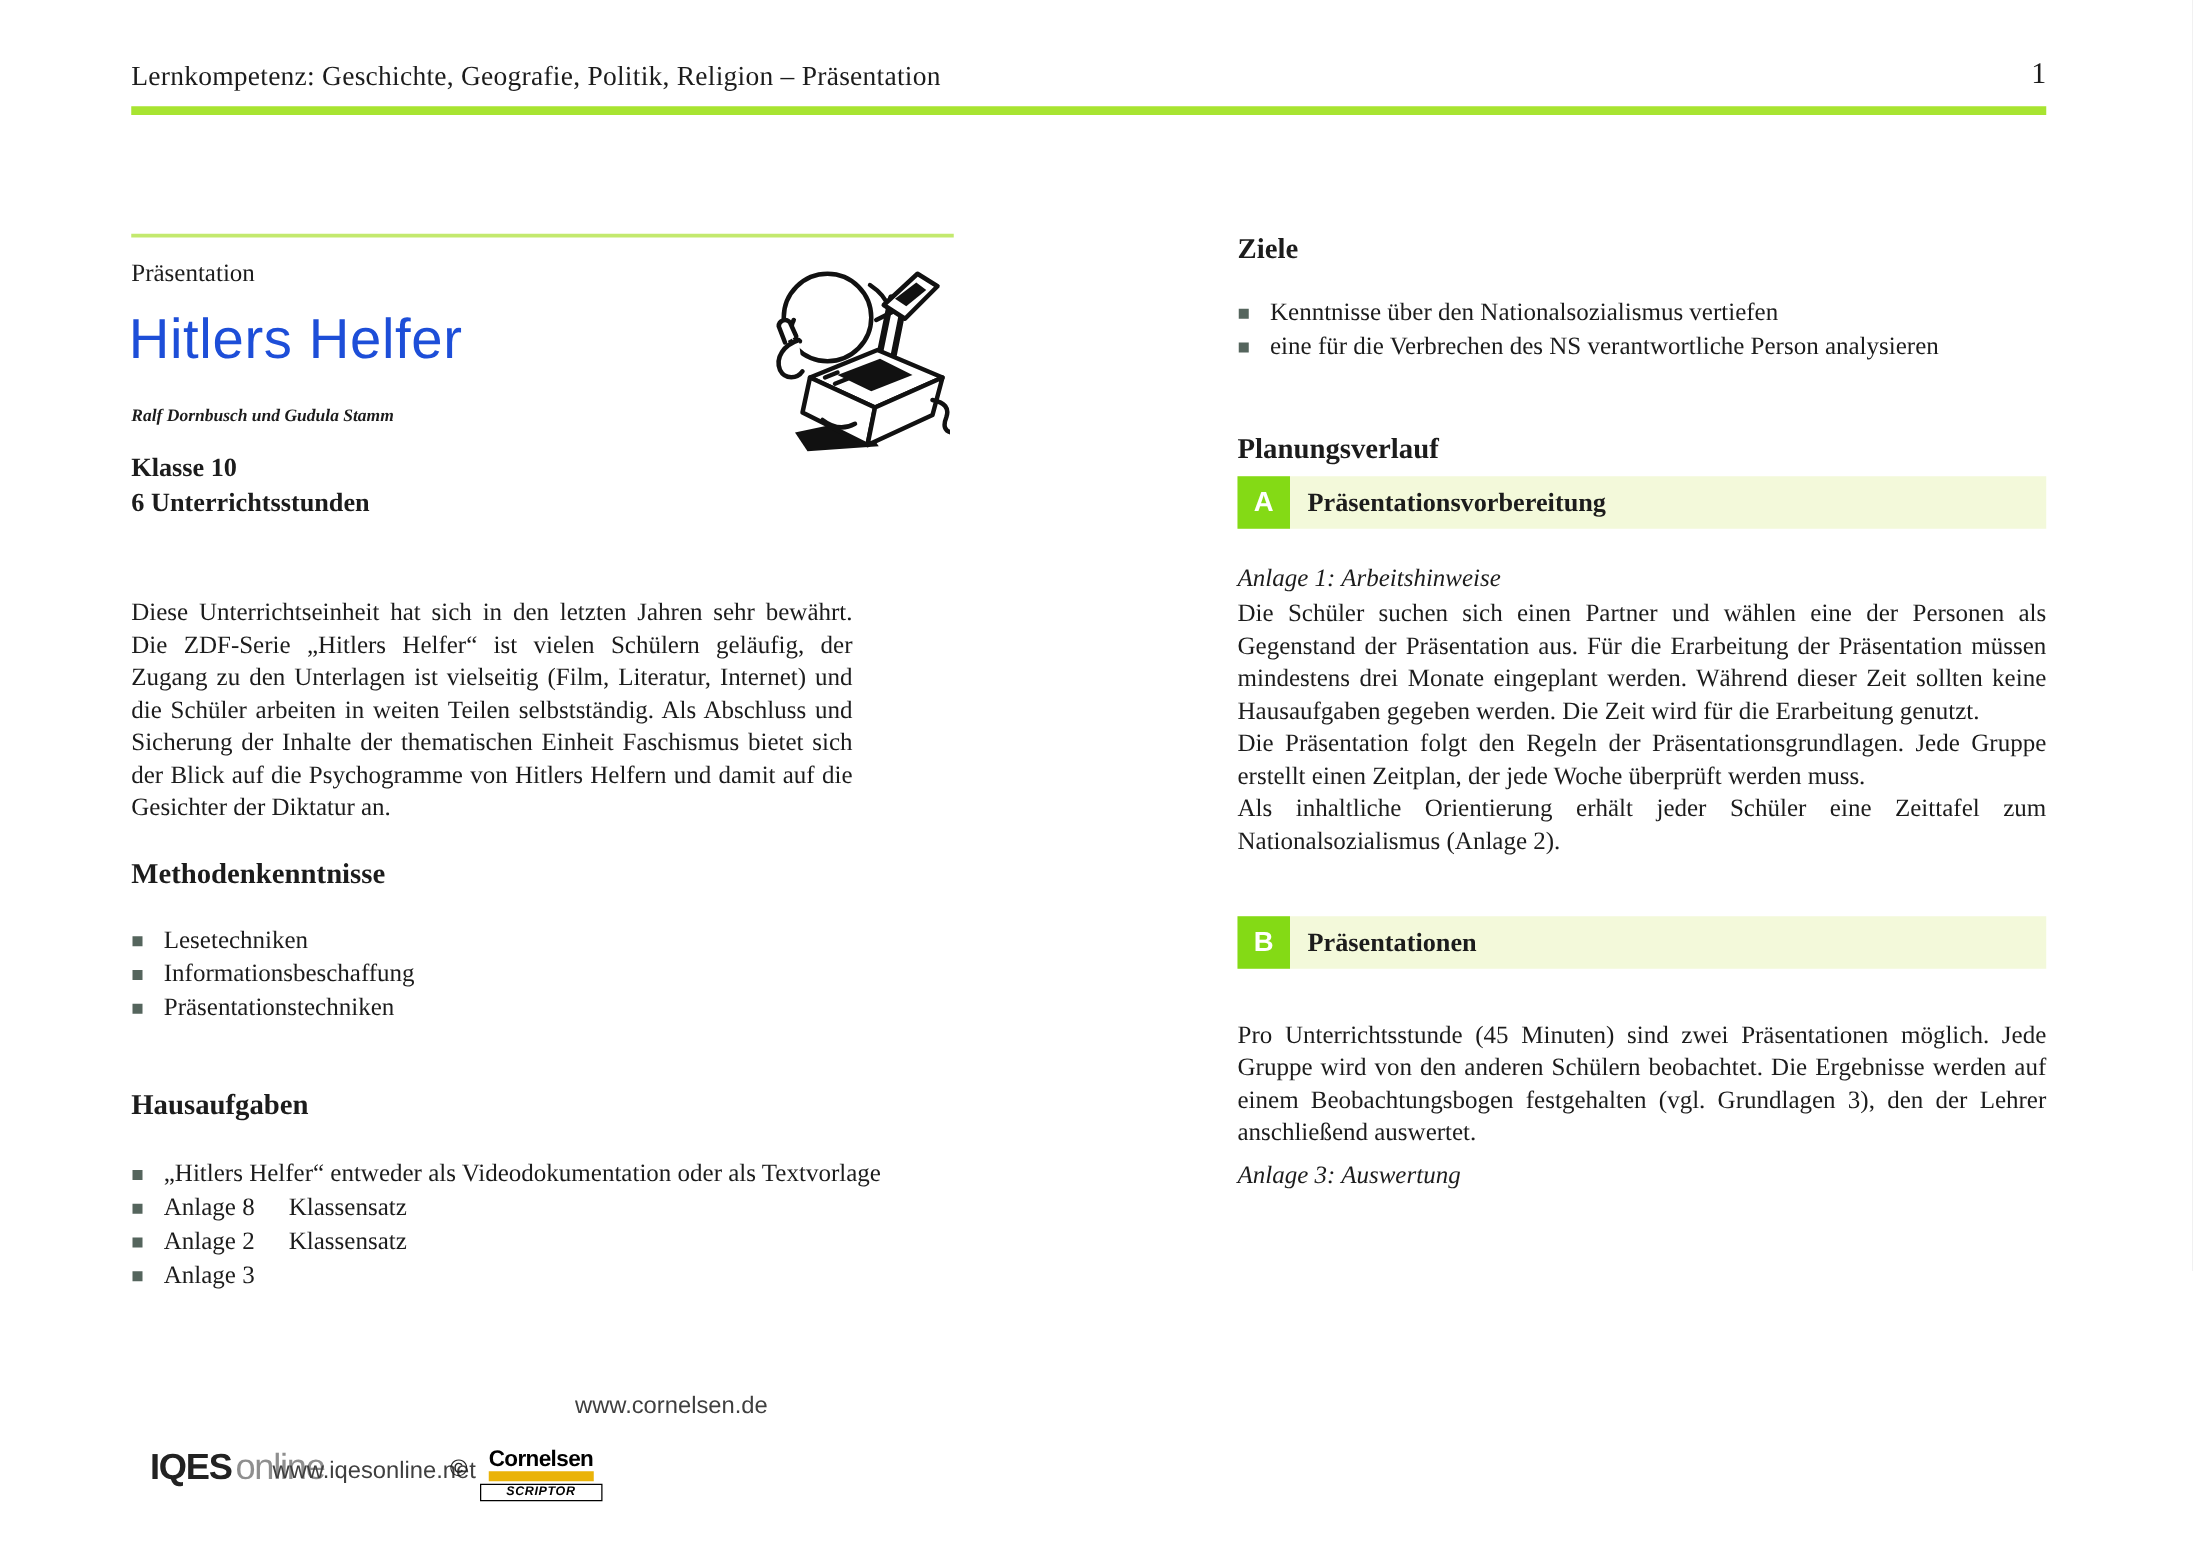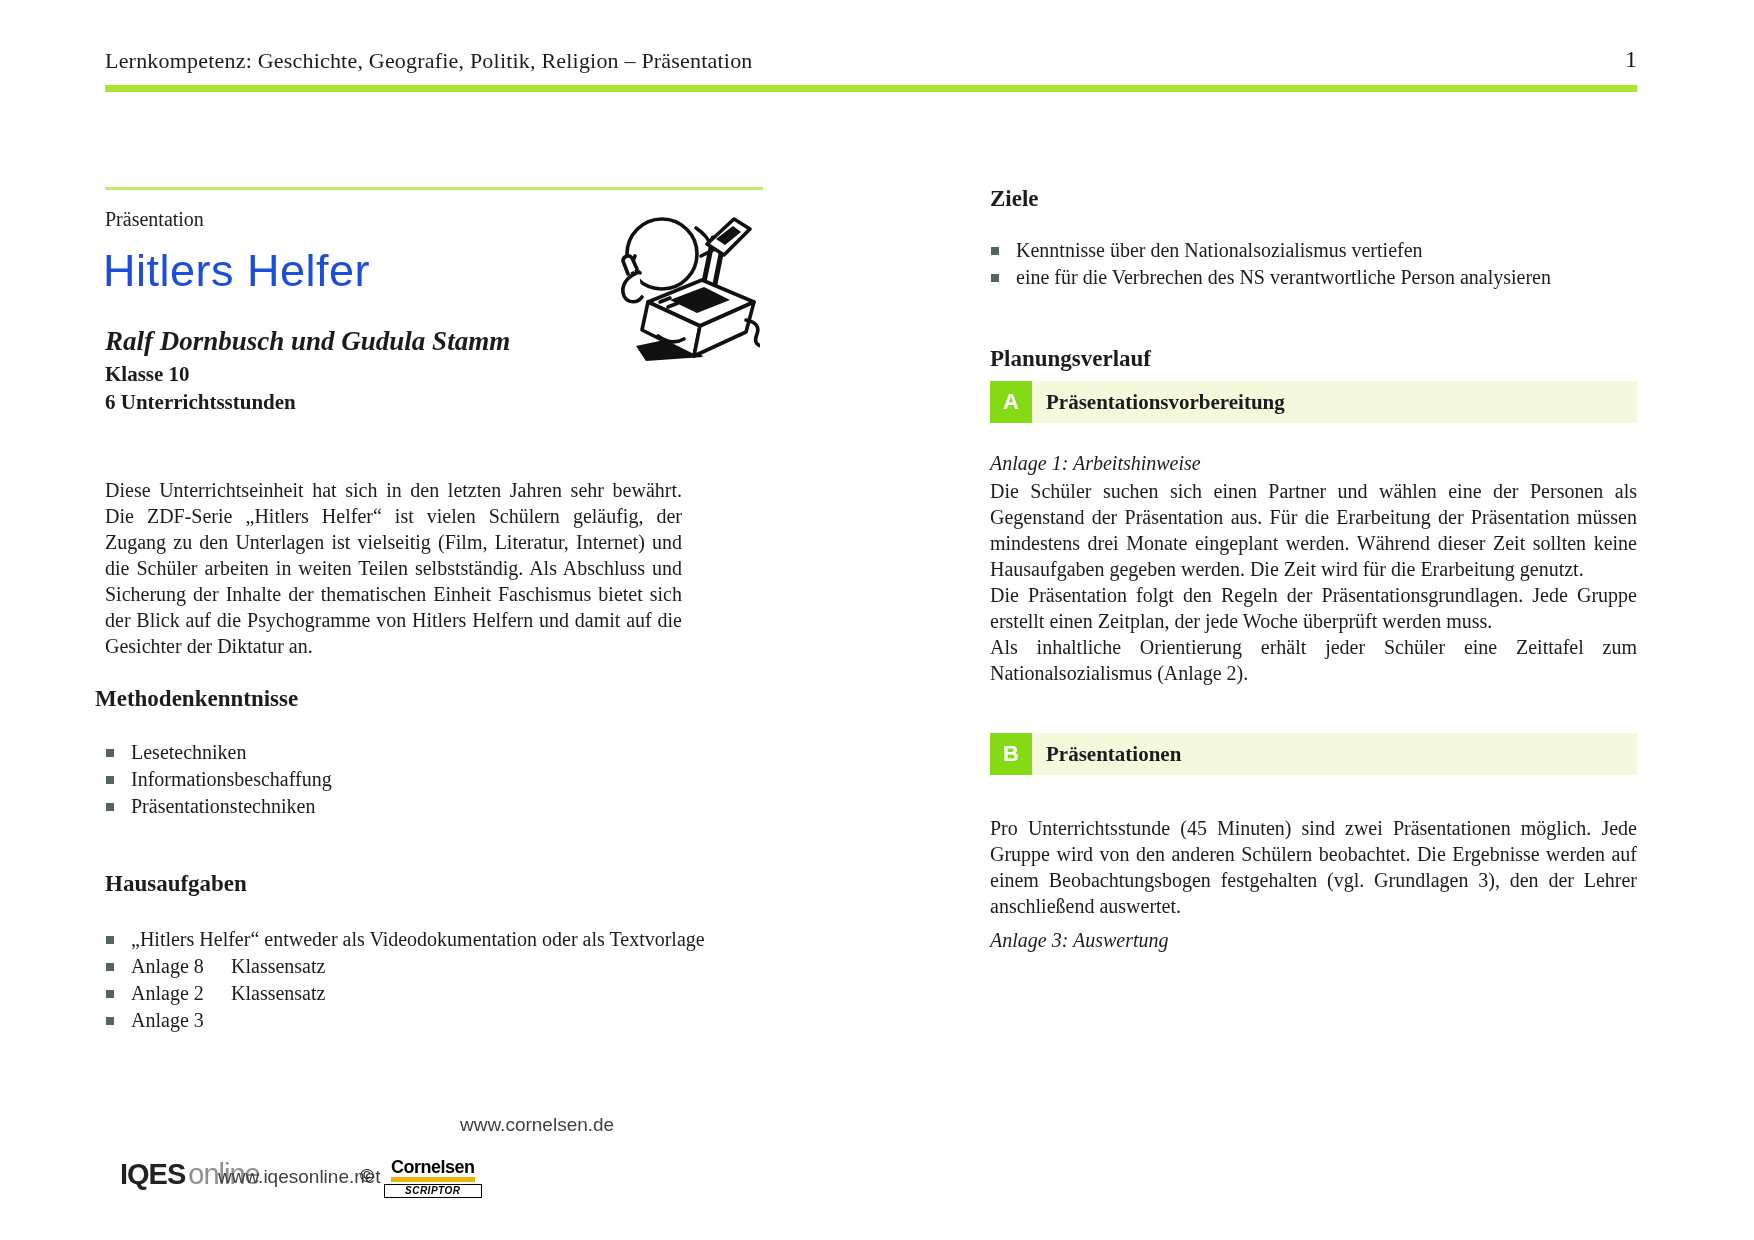--- a/index.html
+++ b/index.html
@@ -21,29 +21,29 @@
 
   
   .thin-rule{left:105px;top:187px;width:658px;height:3px;background:#c3e96e;}
   .kicker{left:105px;top:208px;font-size:20px;}
   .doc-title{
     left:103px;top:246px;
     font-family:"Liberation Sans", sans-serif;
     font-size:45px;line-height:50px;font-weight:400;
     color:#1d4ed8;letter-spacing:.5px;
   }
-  .authors{left:105px;top:326px;font-size:27px;font-style:italic;font-weight:bold;}
+  .authors{left:105px;top:326px;font-size:14px;font-style:italic;font-weight:bold;}
   .grade-block{left:105px;top:360px;font-size:21px;font-weight:bold;line-height:28px;}
   .illustration{left:608px;top:210px;width:152px;height:154px;}
 
   .body-text{font-size:20px;line-height:26px;text-align:justify;}
   .intro{left:105px;top:477px;width:577px;}
 
   .h2{font-size:23px;font-weight:bold;line-height:26px;}
-  .methods-heading{left:95px;top:686px;}
+  .methods-heading{left:105px;top:686px;}
   .materials-heading{left:105px;top:871px;}
 
   ul.squares{margin:0;padding:0;list-style:none;font-size:20px;line-height:27px;}
   ul.squares li{position:relative;padding-left:26px;}
   ul.squares li::before{
     content:"";position:absolute;left:1px;top:10px;
     width:8px;height:8px;background:#55655d;
   }
   .methods-list{left:105px;top:739px;width:577px;}
   .materials-list{left:105px;top:926px;width:600px;}
@@ -74,21 +74,21 @@
   .plan-paragraphs p{margin:0;}
   .para-b{left:990px;top:795px;width:647px;}
 
   
   .footer-sans{font-family:"Liberation Sans", sans-serif;}
   .iqes-logo{left:120px;top:1158px;font-size:29px;font-weight:bold;letter-spacing:-1px;color:#222;}
   .iqes-online{font-weight:normal;color:#8f8f8f;margin-left:3px;}
   .iqes-url{left:218px;top:1166px;font-size:19px;color:#3f3f3f;}
   .copyright{left:360px;top:1165px;font-size:19px;color:#222;}
   .cornelsen{left:384px;top:1158px;text-align:center;line-height:1;color:#000;}
-  .corn-name{font-size:18px;font-weight:bold;letter-spacing:-.5px;border-bottom:5px solid #eab308;padding-bottom:1px;display:inline-block;}
+  .corn-name{font-size:18px;font-weight:bold;letter-spacing:-.5px;border-bottom:8px solid #eab308;padding-bottom:1px;display:inline-block;}
   .corn-sub{display:block;font-size:10px;font-style:italic;font-weight:bold;border:1.5px solid #000;padding:1px 20px;margin:2px auto 0;width:fit-content;letter-spacing:.5px;}
   .cornelsen-url{left:460px;top:1114px;font-size:19px;color:#3f3f3f;}
 </style>
 </head>
 <body>
 
 <div class="page">
 
   <div class="abs header-title">Lernkompetenz: Geschichte, Geografie, Politik, Religion – Präsentation</div>
   <div class="abs page-number">1</div>

